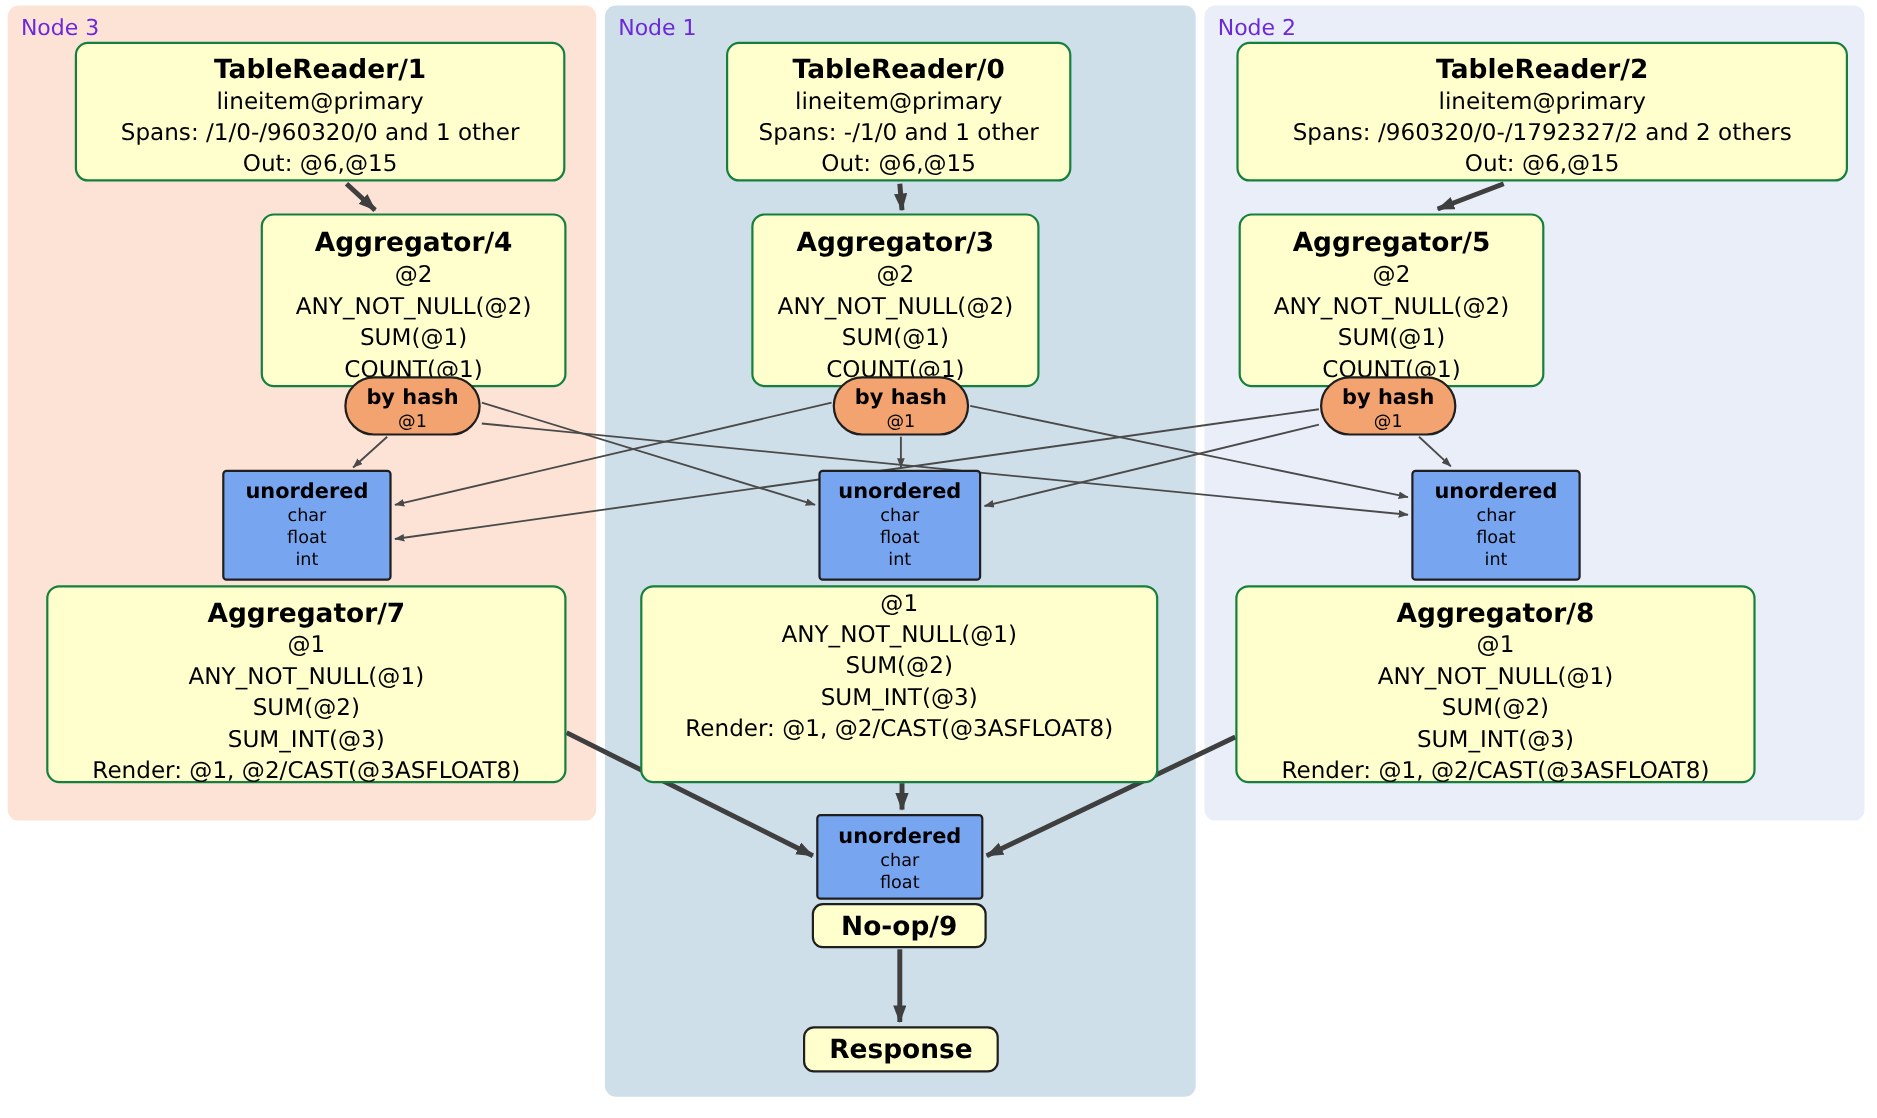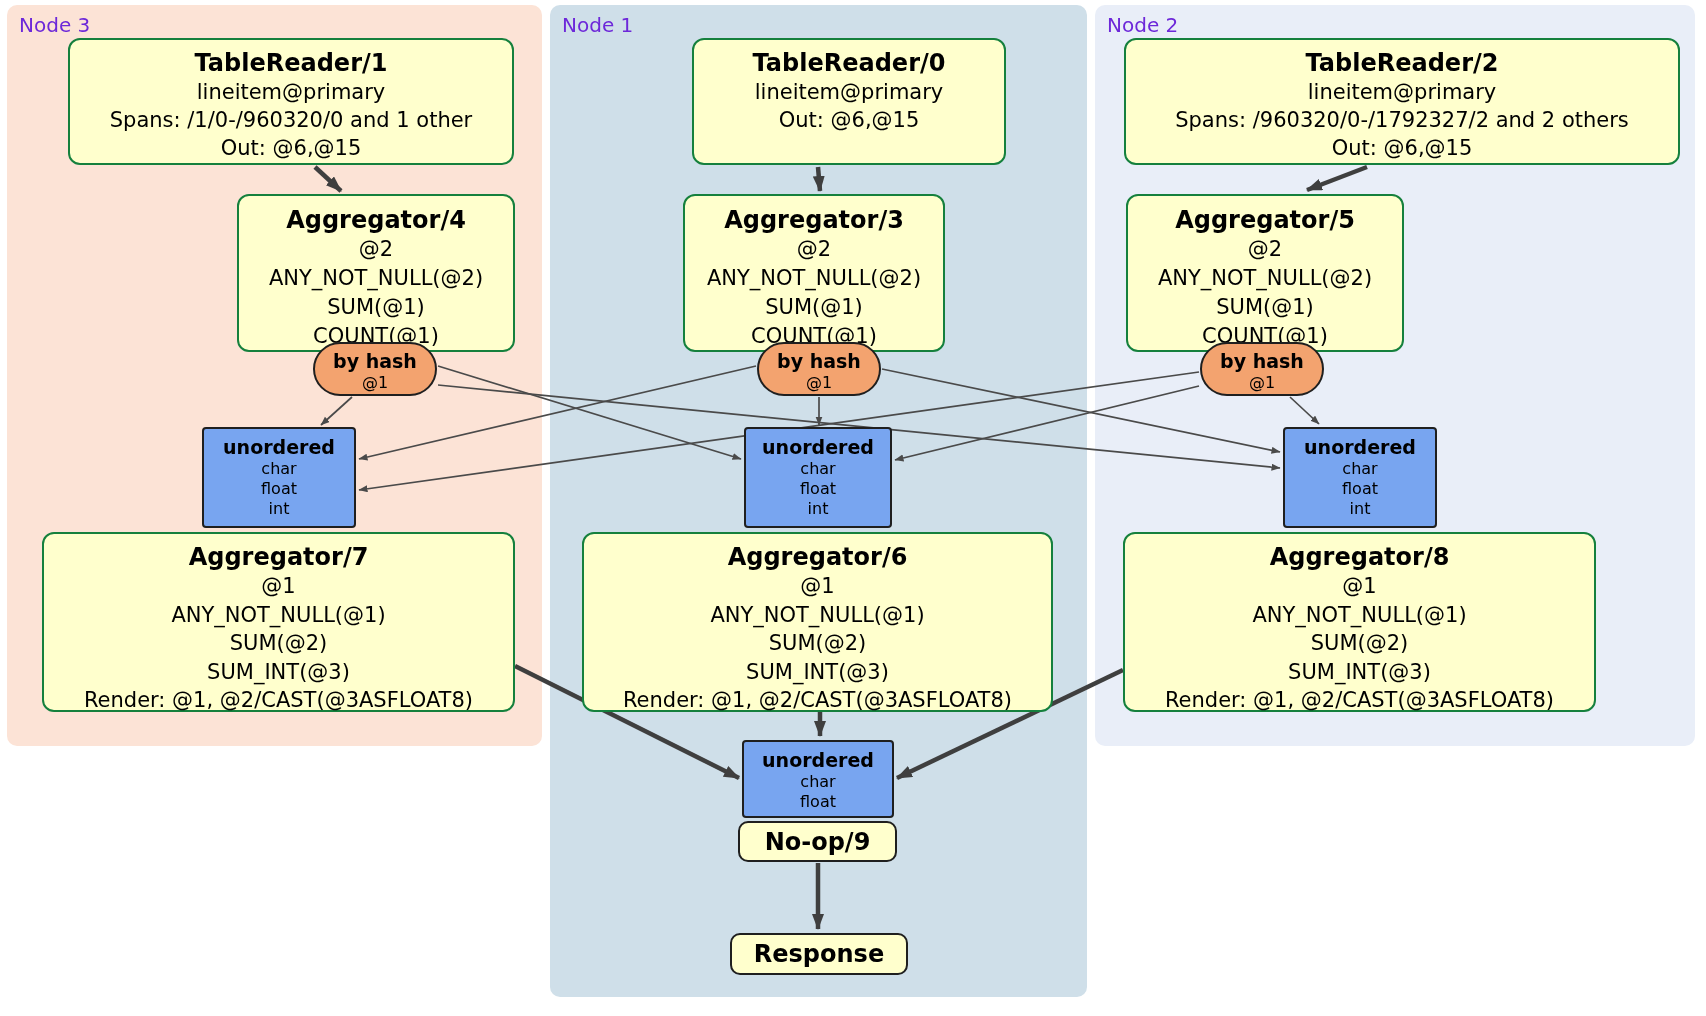--- a/index.html
+++ b/index.html
@@ -113,44 +113,44 @@
   </div>
   <div class="pbox agg2" style="left:42px;top:532px;width:473px;height:180px">
     <div class="ptitle">Aggregator/7</div>
     <div class="bl">@1</div>
     <div class="bl">ANY_NOT_NULL(@1)</div>
     <div class="bl">SUM(@2)</div>
     <div class="bl">SUM_INT(@3)</div>
     <div class="bl">Render: @1, @2/CAST(@3ASFLOAT8)</div>
   </div>
 
-  <div class="pbox tr" style="left:692px;top:38px;width:314px;height:127px">
+  <div class="pbox tr" style="left:660px;top:38px;width:314px;height:127px">
     <div class="ptitle">TableReader/0</div>
     <div class="bl">lineitem@primary</div>
+    <div class="bl">Spans: -/1/0 and 1 other</div>
     <div class="bl">Out: @6,@15</div>
   </div>
   <div class="pbox agg1" style="left:683px;top:194px;width:262px;height:158px">
     <div class="ptitle">Aggregator/3</div>
     <div class="bl">@2</div>
     <div class="bl">ANY_NOT_NULL(@2)</div>
     <div class="bl">SUM(@1)</div>
     <div class="bl">COUNT(@1)</div>
   </div>
   <div class="router" style="left:757px;top:342px;width:124px;height:54px">
     <div class="rtitle">by hash</div>
     <div class="rdetail">@1</div>
   </div>
   <div class="sync" style="left:744px;top:427px;width:148px;height:101px">
     <div class="stitle">unordered</div>
     <div class="sitem">char</div>
     <div class="sitem">float</div>
     <div class="sitem">int</div>
   </div>
   <div class="pbox agg2" style="left:582px;top:532px;width:471px;height:180px">
-    <div class="ptitle">Aggregator/6</div>
     <div class="bl">@1</div>
     <div class="bl">ANY_NOT_NULL(@1)</div>
     <div class="bl">SUM(@2)</div>
     <div class="bl">SUM_INT(@3)</div>
     <div class="bl">Render: @1, @2/CAST(@3ASFLOAT8)</div>
   </div>
   <div class="sync" style="left:742px;top:740px;width:152px;height:78px">
     <div class="stitle">unordered</div>
     <div class="sitem">char</div>
     <div class="sitem">float</div>

